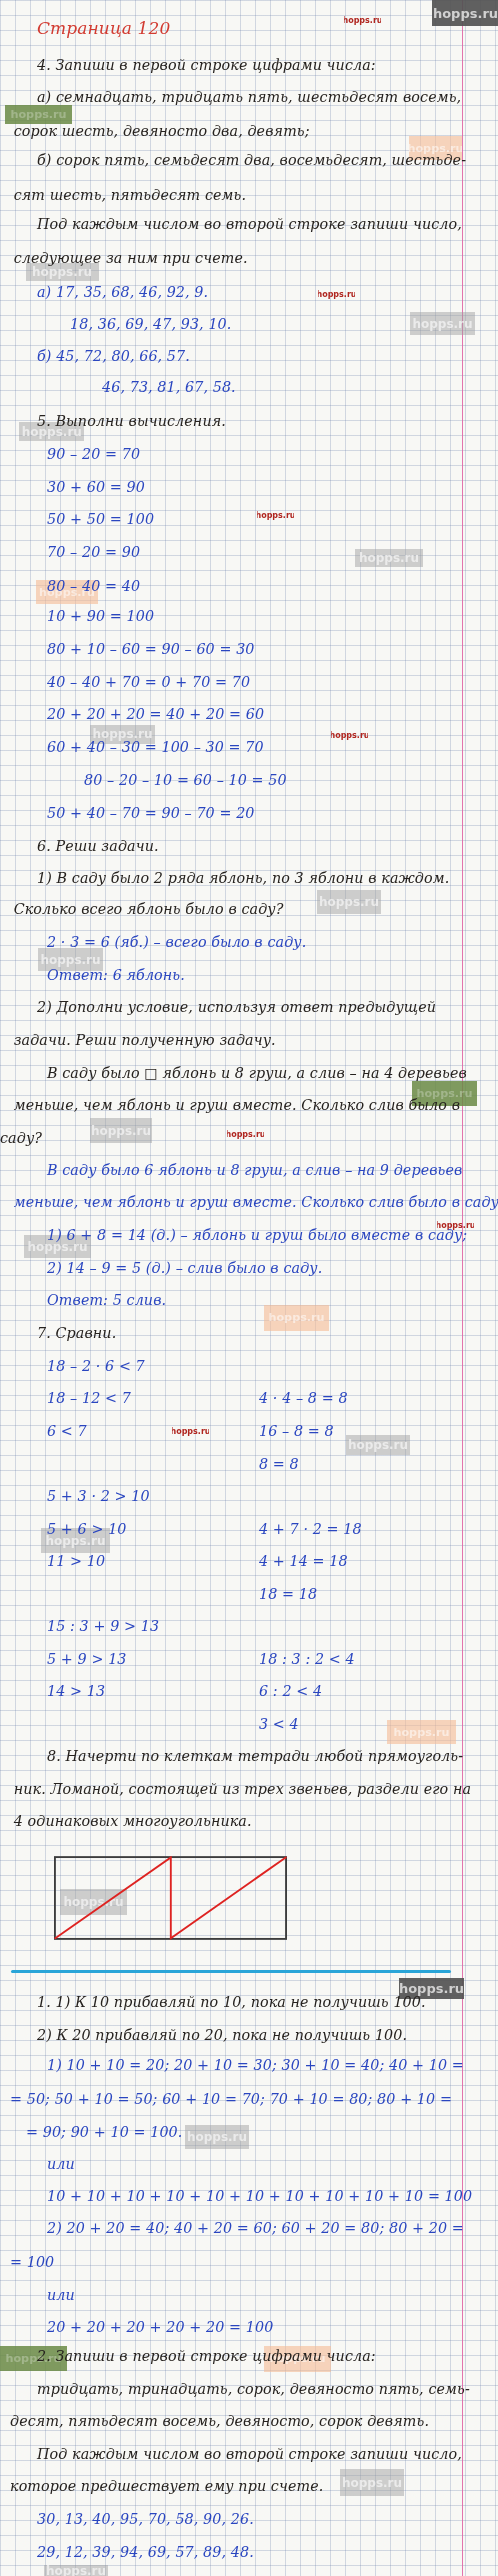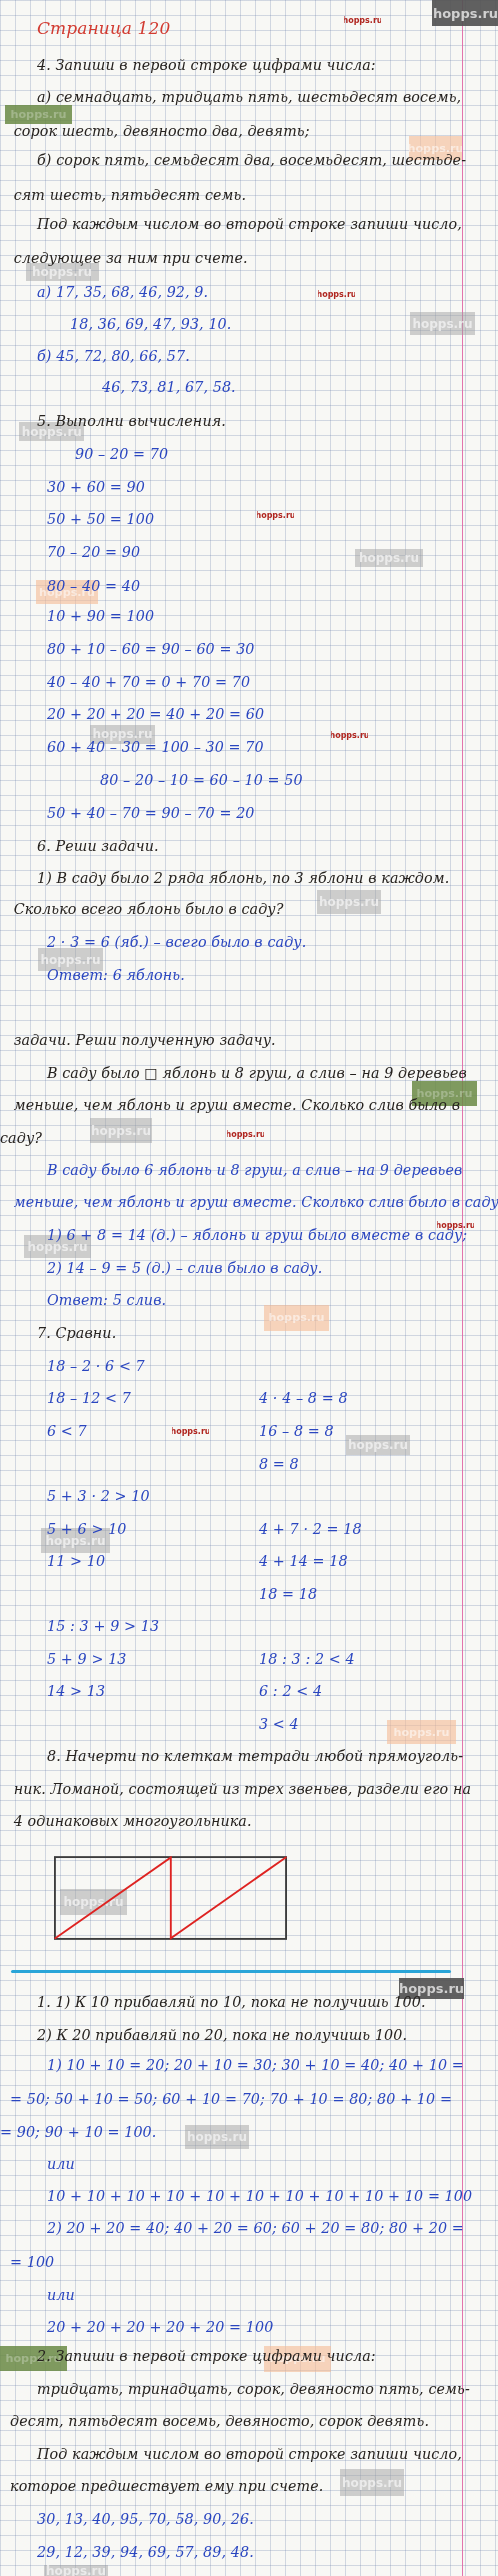--- a/index.html
+++ b/index.html
@@ -94,39 +94,40 @@
       <div class="line c-k" style="left: 13.7px; top: 123px;">сорок шесть, девяносто два, девять;</div>
       <div class="line c-k" style="left: 37px; top: 152px;">б) сорок пять, семьдесят два, восемьдесят, шестьде-</div>
       <div class="line c-k" style="left: 13.7px; top: 187px;">сят шесть, пятьдесят семь.</div>
       <div class="line c-k" style="left: 37px; top: 216px;">Под каждым числом во второй строке запиши число,</div>
       <div class="line c-k" style="left: 13.7px; top: 250px;">следующее за ним при счете.</div>
       <div class="line c-b" style="left: 37px; top: 284px;">а) 17, 35, 68, 46, 92, 9.</div>
       <div class="line c-b" style="left: 70px; top: 316px;">18, 36, 69, 47, 93, 10.</div>
       <div class="line c-b" style="left: 37px; top: 348px;">б) 45, 72, 80, 66, 57.</div>
       <div class="line c-b" style="left: 70px; top: 379px; margin-left: 32px;">46, 73, 81, 67, 58.</div>
       <div class="line c-k" style="left: 37px; top: 413px;">5. Выполни вычисления.</div>
-      <div class="line c-b" style="left: 47px; top: 446px; padding-left: 28px;">90 – 20 = 70</div>
+      <div class="line c-b" style="left: 47px; top: 446px;">90 – 20 = 70</div>
       <div class="line c-b" style="left: 47px; top: 479px;">30 + 60 = 90</div>
       <div class="line c-b" style="left: 47px; top: 511px;">50 + 50 = 100</div>
       <div class="line c-b" style="left: 47px; top: 544px;">70 – 20 = 90</div>
       <div class="line c-b" style="left: 47px; top: 578px;">80 – 40 = 40</div>
       <div class="line c-b" style="left: 47px; top: 608px;">10 + 90 = 100</div>
       <div class="line c-b" style="left: 47px; top: 641px;">80 + 10 – 60 = 90 – 60 = 30</div>
       <div class="line c-b" style="left: 47px; top: 674px;">40 – 40 + 70 = 0 + 70 = 70</div>
       <div class="line c-b" style="left: 47px; top: 706px;">20 + 20 + 20 = 40 + 20 = 60</div>
       <div class="line c-b" style="left: 47px; top: 739px;">60 + 40 – 30 = 100 – 30 = 70</div>
-      <div class="line c-b" style="left: 59px; top: 772px; padding-left: 41px;">80 – 20 – 10 = 60 – 10 = 50</div>
+      <div class="line c-b" style="left: 43px; top: 772px; padding-left: 41px;">80 – 20 – 10 = 60 – 10 = 50</div>
       <div class="line c-b" style="left: 47px; top: 805px;">50 + 40 – 70 = 90 – 70 = 20</div>
       <div class="line c-k" style="left: 37px; top: 838px;">6. Реши задачи.</div>
       <div class="line c-k" style="left: 37px; top: 870px;">1) В саду было 2 ряда яблонь, по 3 яблони в каждом.</div>
       <div class="line c-k" style="left: 13.7px; top: 901px;">Сколько всего яблонь было в саду?</div>
       <div class="line c-b" style="left: 47px; top: 934px;">2 · 3 = 6 (яб.) – всего было в саду.</div>
       <div class="line c-b" style="left: 47px; top: 967px;">Ответ: 6 яблонь.</div>
+      <div class="line c-k" style="left: 37px; top: 999px;">2) Дополни условие, используя ответ предыдущей</div>
       <div class="line c-k" style="left: 13.7px; top: 1032px;">задачи. Реши полученную задачу.</div>
-      <div class="line c-k" style="left: 47px; top: 1065px;">В саду было □ яблонь и 8 груш, а слив – на 9 деревьев</div>
+      <div class="line c-k" style="left: 47px; top: 1065px;">В саду было □ яблонь и 8 груш, а слив – на 4 деревьев</div>
       <div class="line c-k" style="left: 13.7px; top: 1097px;">меньше, чем яблонь и груш вместе. Сколько слив было в</div>
       <div class="line c-k" style="left: 0; top: 1130px;">саду?</div>
       <div class="line c-b" style="left: 47px; top: 1162px;">В саду было 6 яблонь и 8 груш, а слив – на 9 деревьев</div>
       <div class="line c-b" style="left: 13.7px; top: 1194px;">меньше, чем яблонь и груш вместе. Сколько слив было в саду?</div>
       <div class="line c-b" style="left: 47px; top: 1227px;">1) 6 + 8 = 14 (д.) – яблонь и груш было вместе в саду;</div>
       <div class="line c-b" style="left: 47px; top: 1260px;">2) 14 – 9 = 5 (д.) – слив было в саду.</div>
       <div class="line c-b" style="left: 47px; top: 1292px;">Ответ: 5 слив.</div>
       <div class="line c-k" style="left: 37px; top: 1325px;">7. Сравни.</div>
       <div class="line c-b" style="left: 47px; top: 1358px;">18 – 2 · 6 &lt; 7</div>
       <div class="line c-b" style="left: 47px; top: 1390px;">18 – 12 &lt; 7</div>
@@ -146,21 +147,21 @@
       <div class="line c-b" style="left: 47px; top: 1683px;">14 &gt; 13</div>
       <div class="line c-b" style="left: 259px; top: 1683px;">6 : 2 &lt; 4</div>
       <div class="line c-b" style="left: 259px; top: 1716px;">3 &lt; 4</div>
       <div class="line c-k" style="left: 47px; top: 1748px;">8. Начерти по клеткам тетради любой прямоуголь-</div>
       <div class="line c-k" style="left: 13.7px; top: 1781px;">ник. Ломаной, состоящей из трех звеньев, раздели его на</div>
       <div class="line c-k" style="left: 13.7px; top: 1813px;">4 одинаковых многоугольника.</div>
       <div class="line c-k" style="left: 37px; top: 1994px;">1. 1) К 10 прибавляй по 10, пока не получишь 100.</div>
       <div class="line c-k" style="left: 37px; top: 2027px;">2) К 20 прибавляй по 20, пока не получишь 100.</div>
       <div class="line c-b" style="left: 47px; top: 2057px;">1) 10 + 10 = 20; 20 + 10 = 30; 30 + 10 = 40; 40 + 10 =</div>
       <div class="line c-b" style="left: 10px; top: 2091px;">= 50; 50 + 10 = 50; 60 + 10 = 70; 70 + 10 = 80; 80 + 10 =</div>
-      <div class="line c-b" style="left: 0; top: 2124px;">= 90; 90 + 10 = 100.</div>
+      <div class="line c-b" style="left: 26px; top: 2124px;">= 90; 90 + 10 = 100.</div>
       <div class="line c-b" style="left: 47px; top: 2156px;">или</div>
       <div class="line c-b" style="left: 47px; top: 2188px;">10 + 10 + 10 + 10 + 10 + 10 + 10 + 10 + 10 + 10 = 100</div>
       <div class="line c-b" style="left: 47px; top: 2220px;">2) 20 + 20 = 40; 40 + 20 = 60; 60 + 20 = 80; 80 + 20 =</div>
       <div class="line c-b" style="left: 10px; top: 2254px;">= 100</div>
       <div class="line c-b" style="left: 47px; top: 2287px;">или</div>
       <div class="line c-b" style="left: 47px; top: 2319px;">20 + 20 + 20 + 20 + 20 = 100</div>
       <div class="line c-k" style="left: 37px; top: 2348px;">2. Запиши в первой строке цифрами числа:</div>
       <div class="line c-k" style="left: 37px; top: 2381px;">тридцать, тринадцать, сорок, девяносто пять, семь-</div>
       <div class="line c-k" style="left: 10px; top: 2413px;">десят, пятьдесят восемь, девяносто, сорок девять.</div>
       <div class="line c-k" style="left: 37px; top: 2446px;">Под каждым числом во второй строке запиши число,</div>

